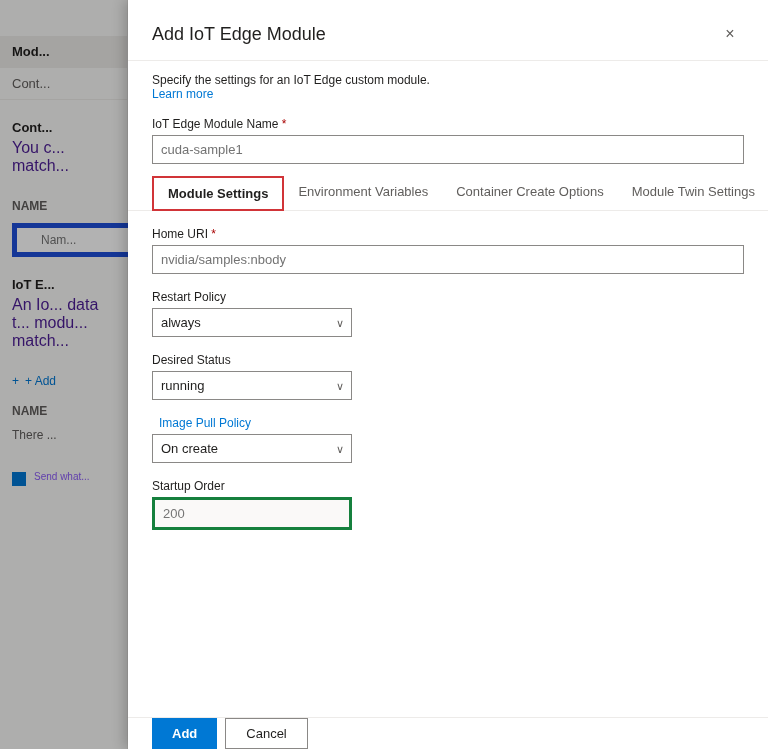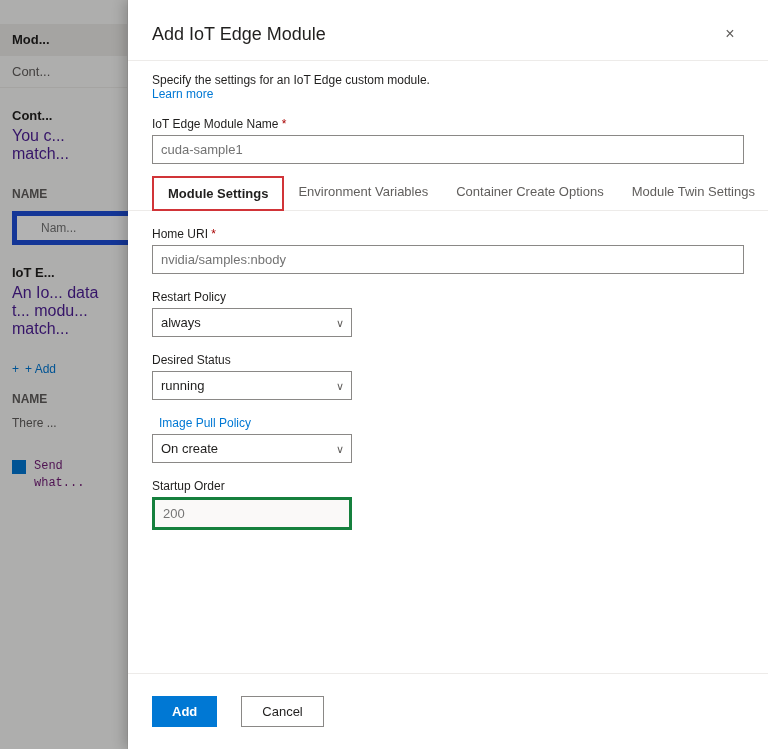--- a/index.html
+++ b/index.html
@@ -221,24 +221,24 @@
       width: 200px;
       border: 3px solid #15803d;
       padding: 6px 8px;
       font-size: 13px;
       color: #a19f9d;
       outline: none;
       background: #faf9f8;
     }
 
     .modal-footer {
-      padding: 22px 24px;
+      padding: 0 24px;
       border-top: 1px solid #edebe9;
       display: flex;
-      gap: 24px;
+      gap: 8px;
     }
 
     .btn-primary {
       background: #0078d4;
       color: #ffffff;
       border: none;
       padding: 7px 20px;
       font-size: 13px;
       cursor: pointer;
       font-weight: 600;
@@ -258,21 +258,21 @@
       position: absolute;
       left: 0;
       top: 0;
       width: 128px;
       height: 749px;
       background: #faf9f8;
       border-right: 1px solid #edebe9;
     }
 
     .bg-left-panel-tabs {
-      padding-top: 24px;
+      padding-top: 36px;
     }
 
     .bg-panel-tab {
       padding: 8px 12px;
       font-size: 13px;
       color: #605e5c;
       border-bottom: 1px solid #edebe9;
       font-weight: 500;
     }
     .bg-panel-tab.active {
@@ -299,24 +299,23 @@
     }
     .bg-checkbox {
       width: 14px;
       height: 14px;
       background: #0078d4;
       border: 1px solid #0078d4;
       flex-shrink: 0;
       margin-top: 2px;
     }
     .bg-checkbox-text {
-      font-size: 12px;
-      color: #701a75;
+      font-size: 10px;
+      color: #8b5cf6;
       line-height: 1.4;
-      font-family: Liberation Mono, monospace;
     }
 
     .dots-menu {
       background: none;
       border: none;
       cursor: pointer;
       font-size: 18px;
       color: #605e5c;
       margin-left: 8px;
     }

